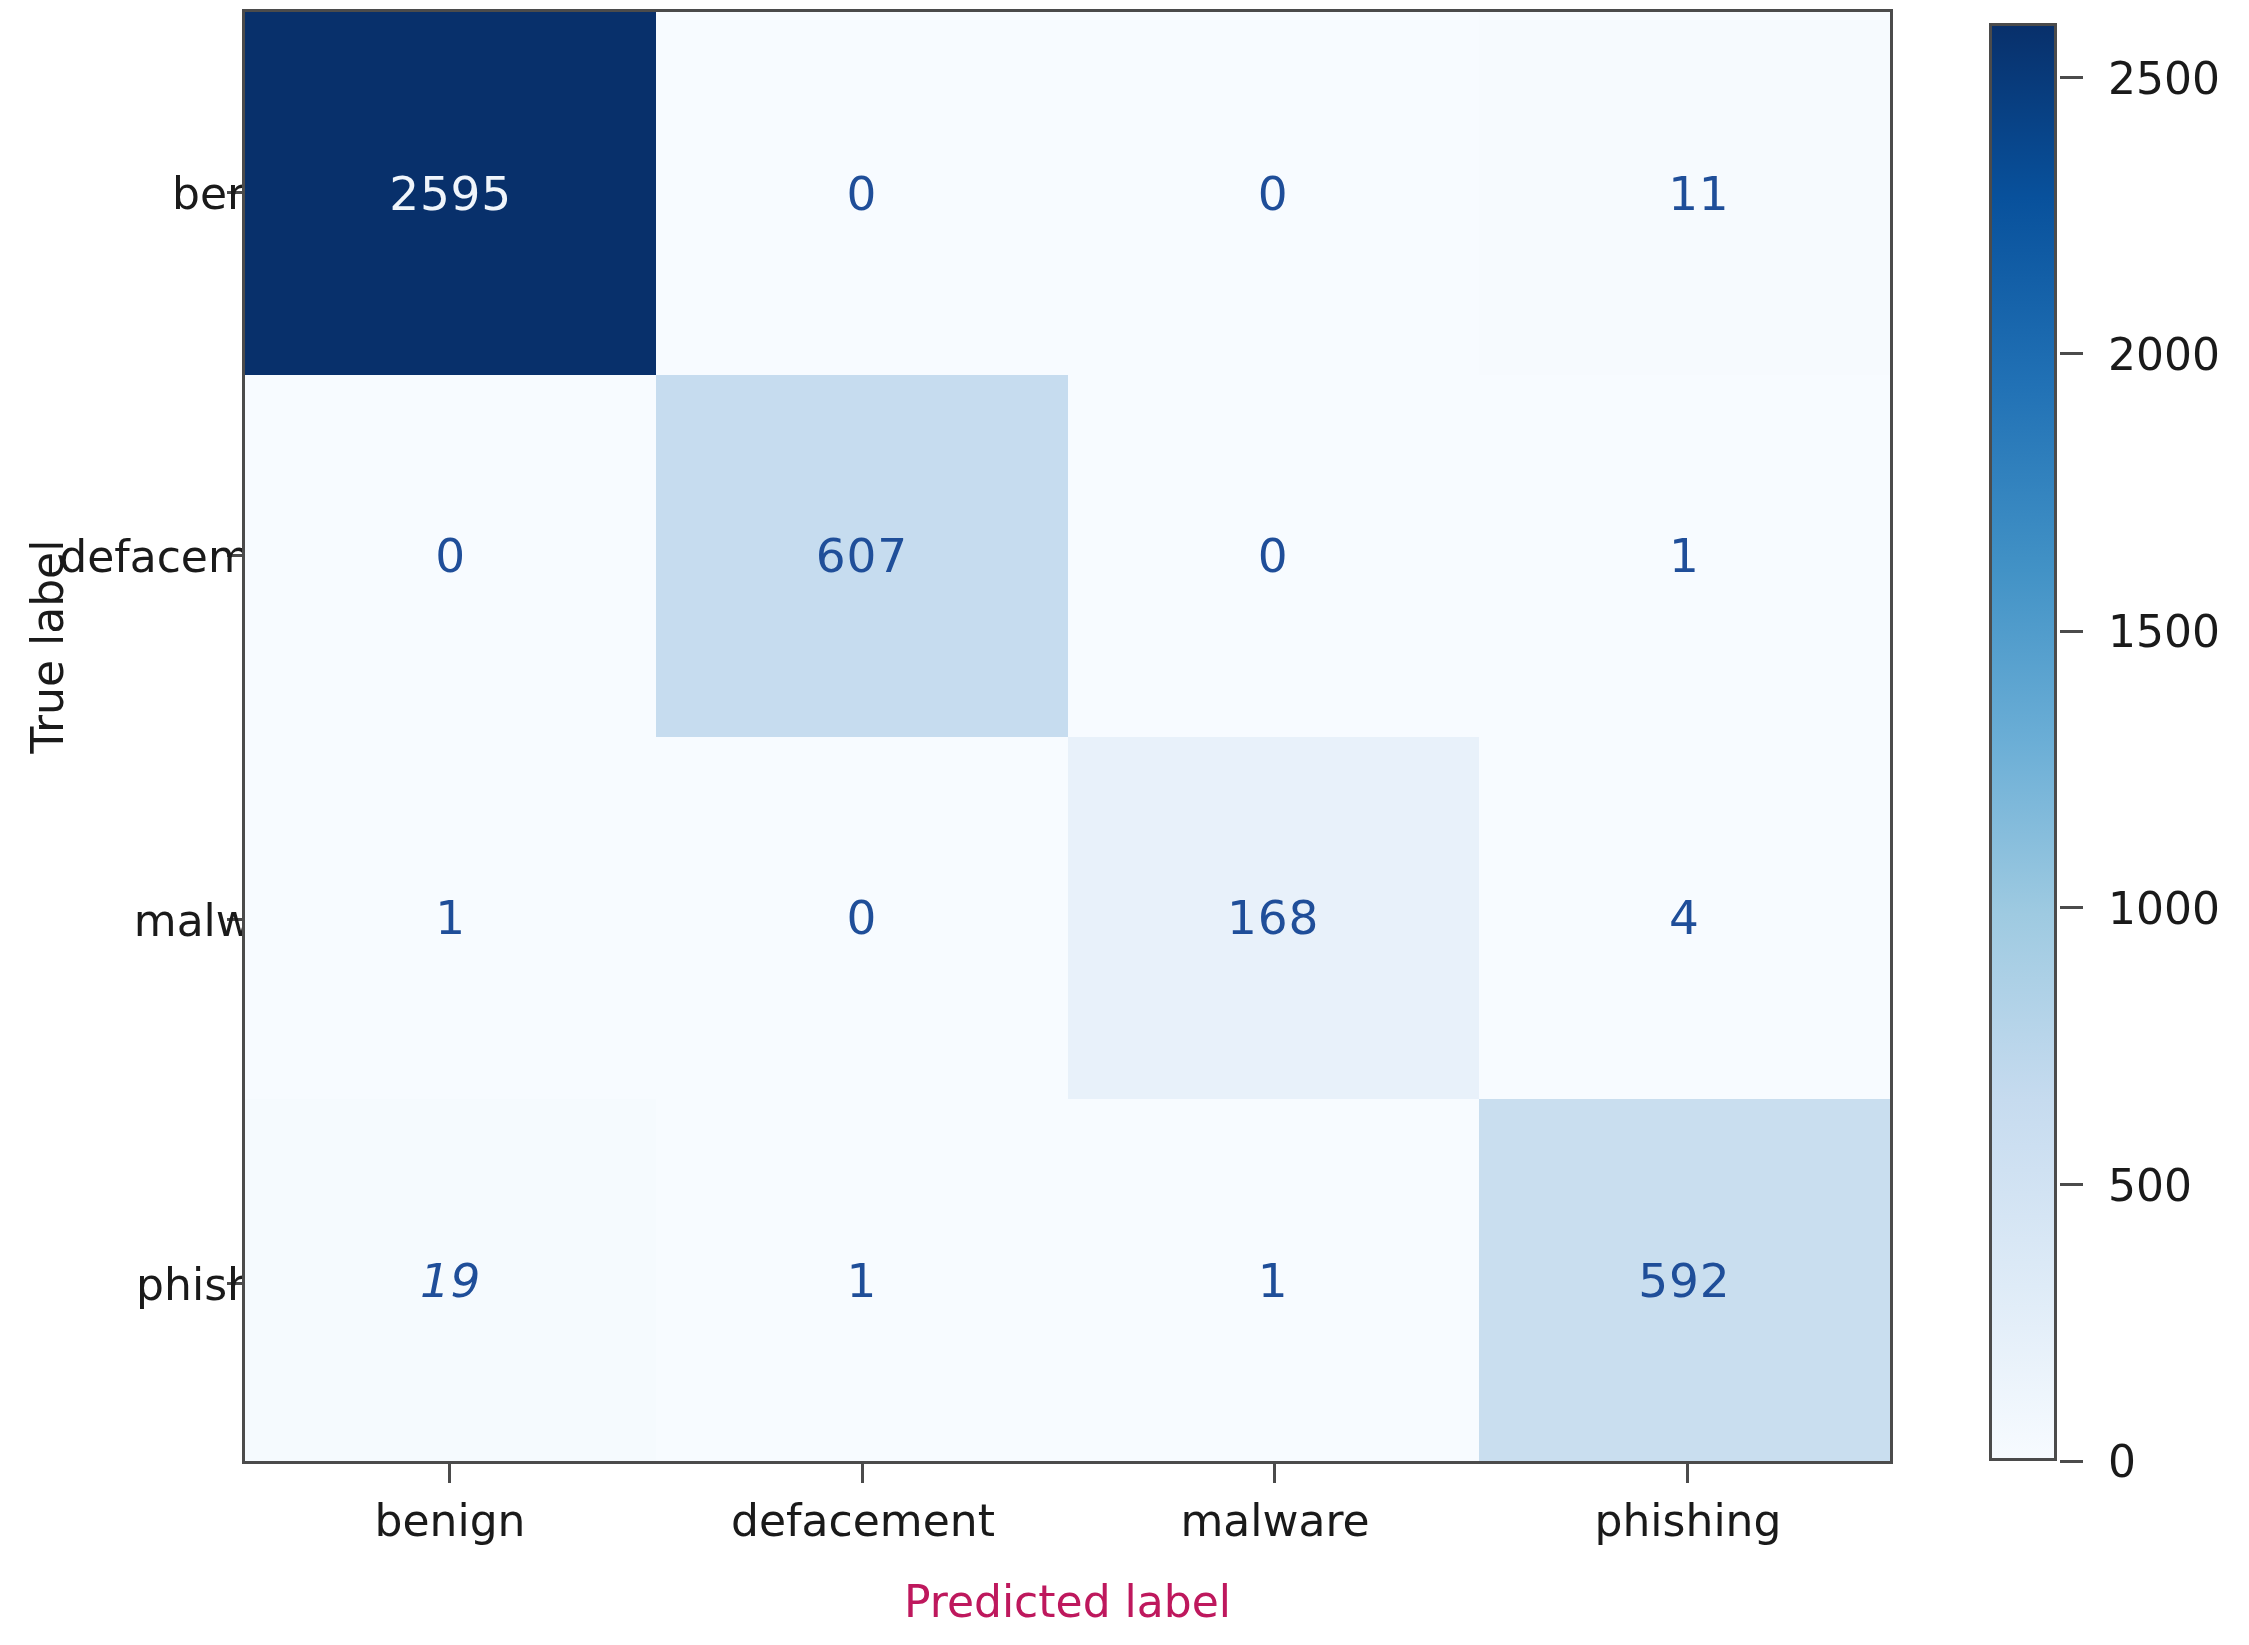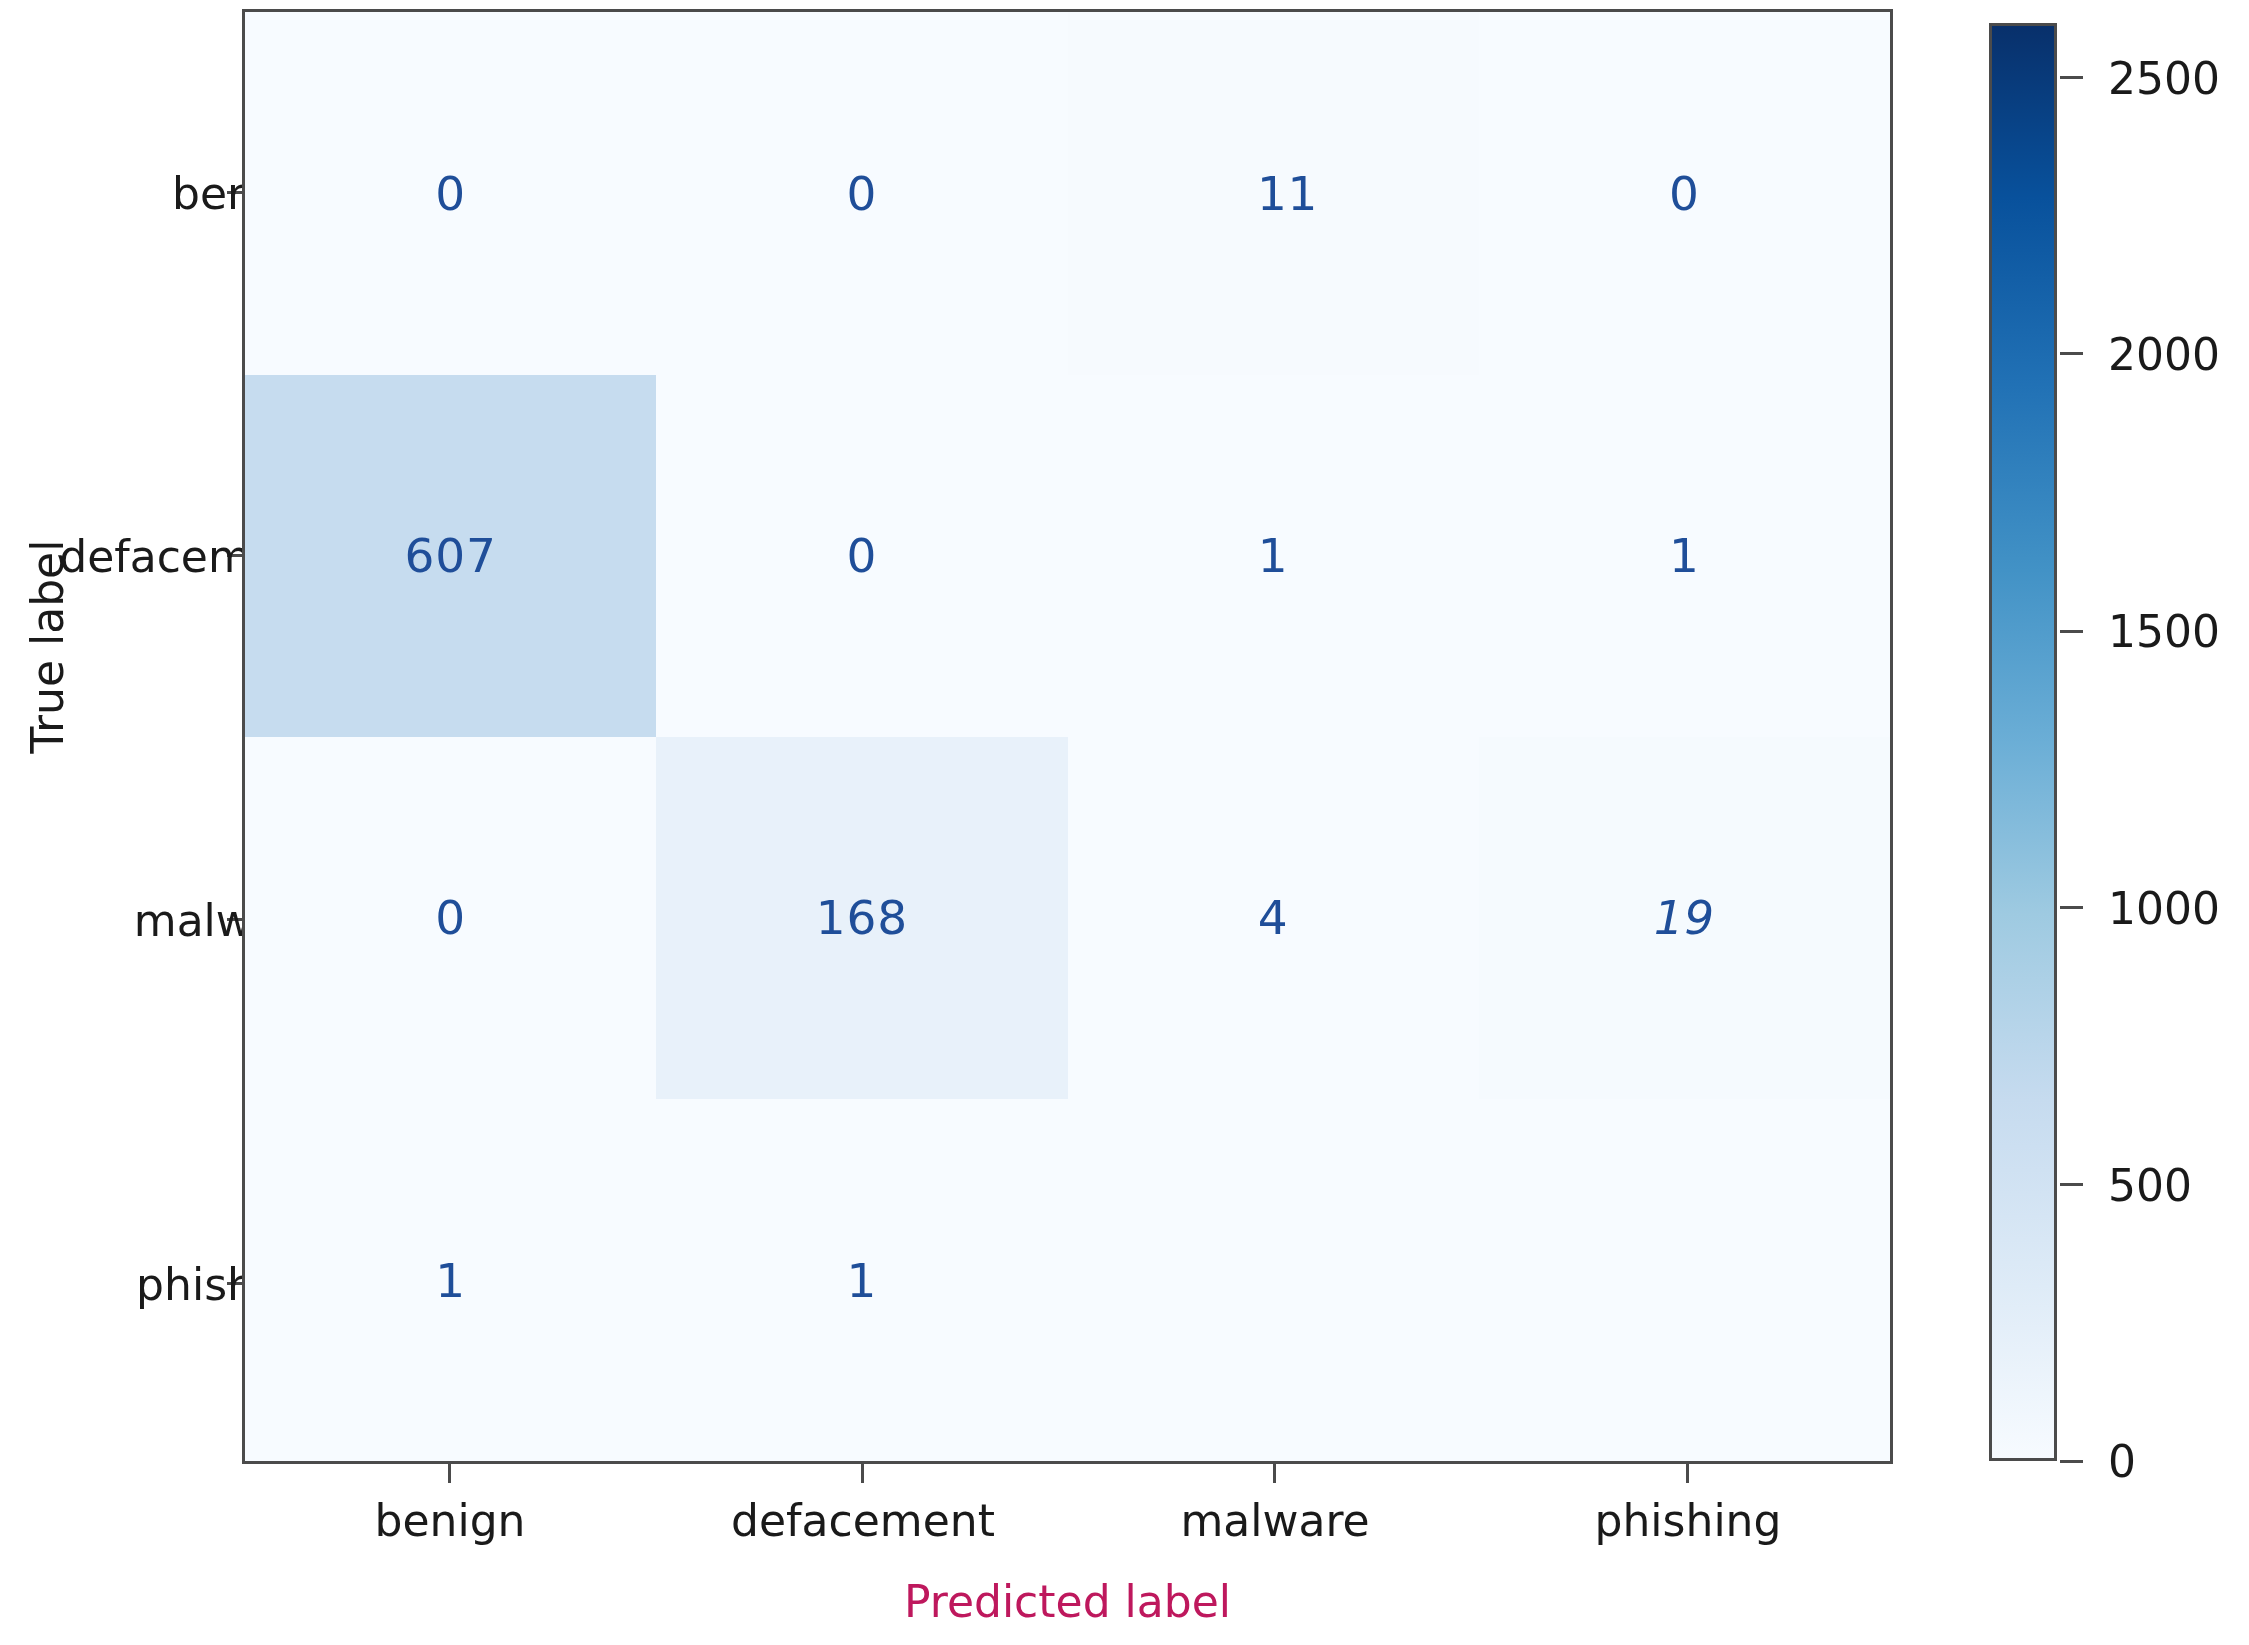--- a/index.html
+++ b/index.html
@@ -167,20 +167,23 @@
   <div class="ytickmark" style="top: 1282px;"></div>
 
   <div class="ytick" style="top: 168px;">benign</div>
   <div class="ytick" style="top: 531px;">defacement</div>
   <div class="ytick" style="top: 895px;">malware</div>
   <div class="ytick" style="top: 1259px;">phishing</div>
 
   <div id="axes">
     <div id="grid">
 
+      <div class="cell" style="background:#08306b;">
+        <span class="cell-value" style="color:#f0f5fb;">2595</span>
+      </div>
       <div class="cell" style="background:#f7fbff;">
         <span class="cell-value" style="color:#1f4e99;">0</span>
       </div>
       <div class="cell" style="background:#f7fbff;">
         <span class="cell-value" style="color:#1f4e99;">0</span>
       </div>
       <div class="cell" style="background:#f6fafe;">
         <span class="cell-value" style="color:#1f4e99;margin-left:29px;">11</span>
       </div>
 
@@ -211,20 +214,23 @@
       </div>
 
       <div class="cell" style="background:#f5fafe;font-style:italic;">
         <span class="cell-value" style="color:#1f4e99;">19</span>
       </div>
       <div class="cell" style="background:#f7fbff;">
         <span class="cell-value" style="color:#1f4e99;">1</span>
       </div>
       <div class="cell" style="background:#f7fbff;">
         <span class="cell-value" style="color:#1f4e99;">1</span>
+      </div>
+      <div class="cell" style="background:#c9deef;">
+        <span class="cell-value" style="color:#1f4e99;">592</span>
       </div>
 
     </div>
   </div>
 
   <div class="xtickmark" style="left: 448px;"></div>
   <div class="xtickmark" style="left: 861px;"></div>
   <div class="xtickmark" style="left: 1273px;"></div>
   <div class="xtickmark" style="left: 1686px;"></div>
 

